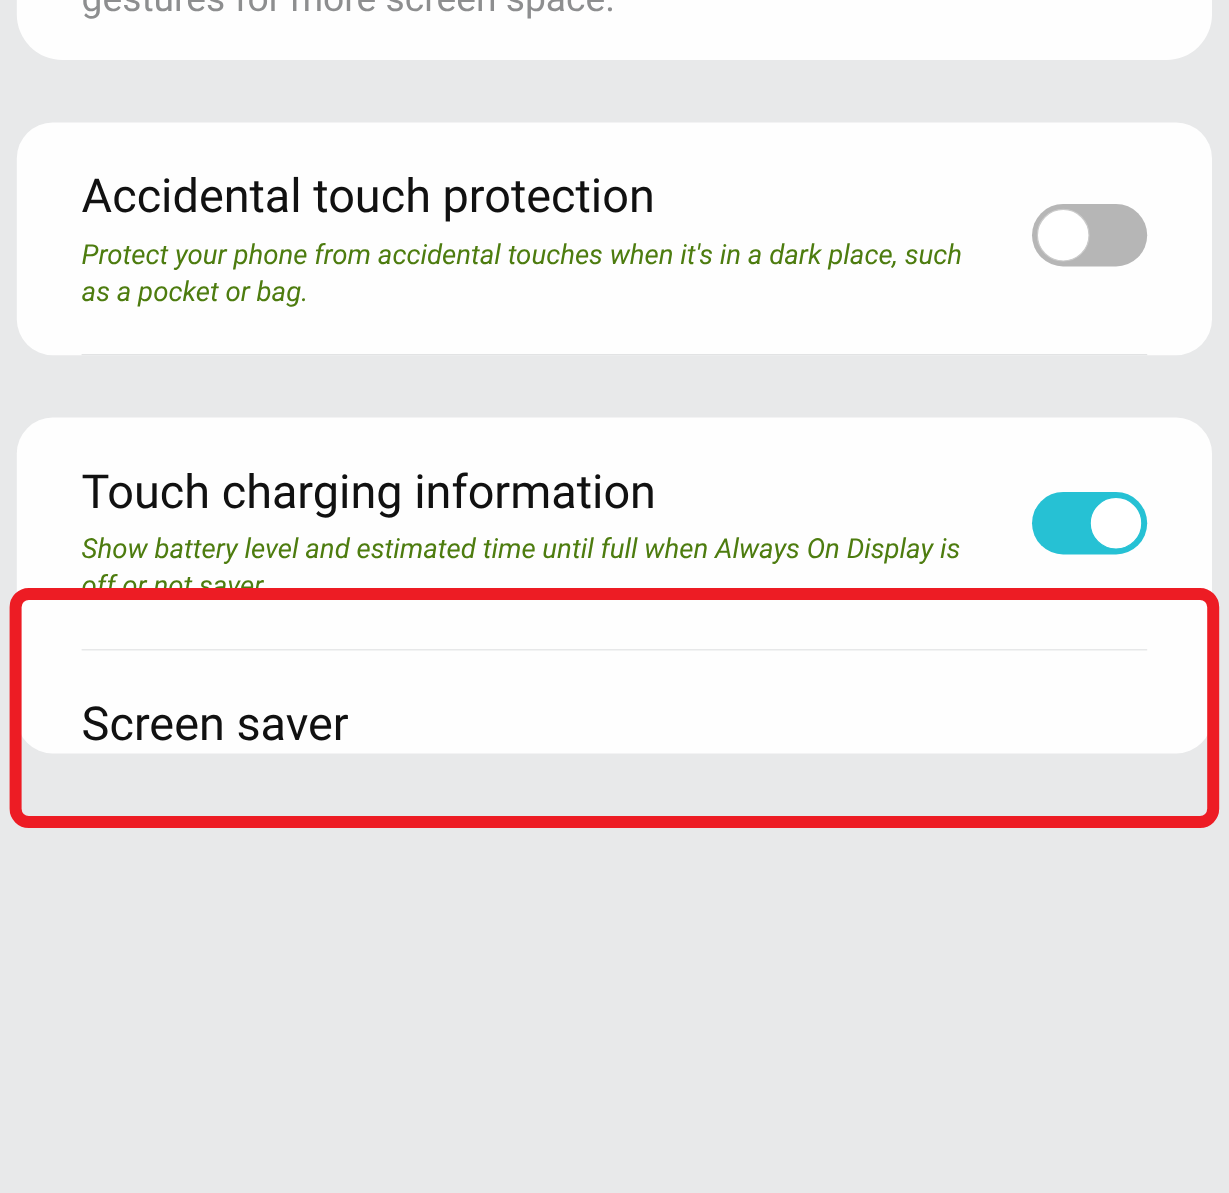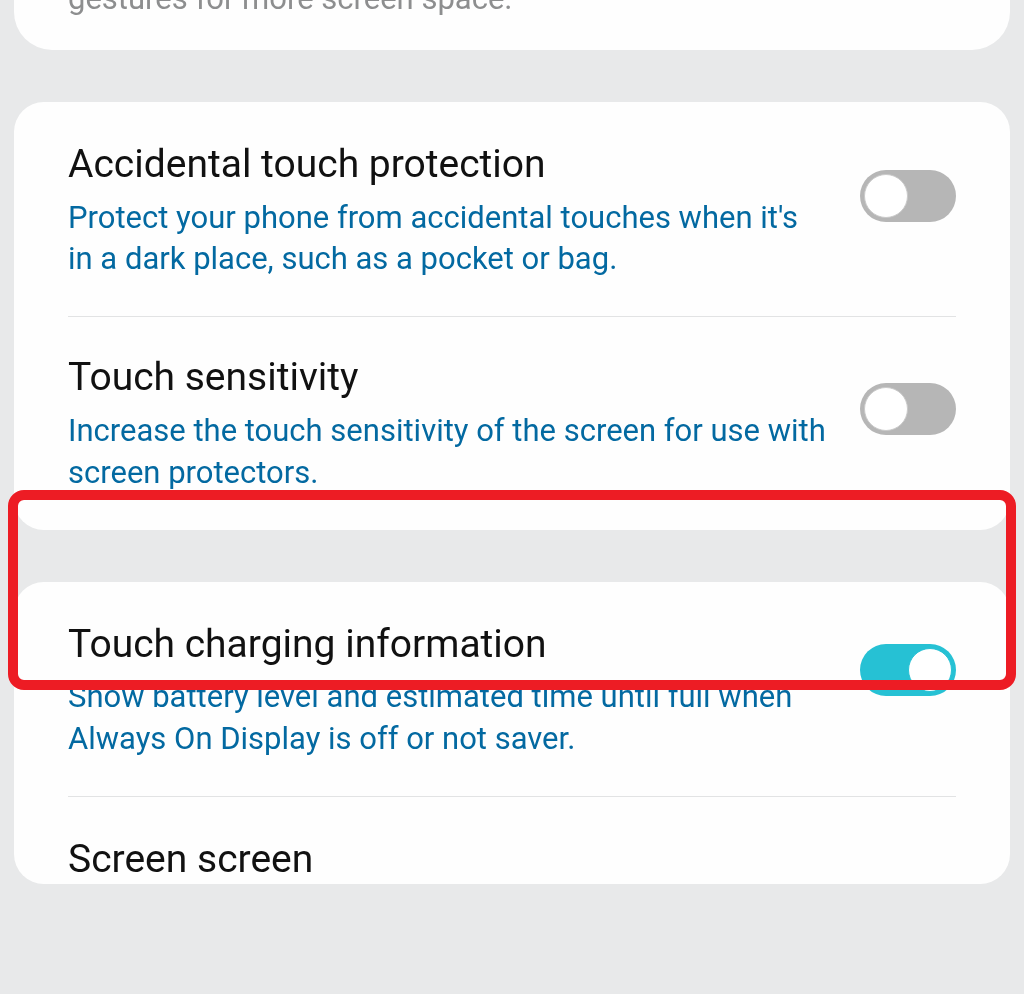--- a/index.html
+++ b/index.html
@@ -49,23 +49,24 @@
       padding-right: 30px;
     }
     .setting-title {
       color: #111111;
       font-size: 39px;
       font-weight: 400;
       line-height: 1.25;
       margin-bottom: 8px;
     }
     .setting-desc {
-      color: #0369a1;
-      font-size: 31px;
+      color: #4d7c0f;
+      font-size: 23px;
       line-height: 1.35;
+      font-style: italic;
     }
     .divider {
       height: 1px;
       background-color: #e2e3e4;
       margin: 0 54px;
     }
     .toggle {
       position: relative;
       width: 96px;
       height: 52px;
@@ -142,44 +143,34 @@
       <p class="setting-desc">Protect your phone from accidental touches when it's in a dark place, such as a pocket or bag.</p>
     </div>
     <div class="toggle toggle-off">
       <div class="toggle-track"></div>
       <div class="toggle-thumb"></div>
     </div>
   </div>
 
   <div class="divider"></div>
 
-  <div class="setting-row row-touch">
-    <div class="setting-text">
-      <h2 class="setting-title">Touch sensitivity</h2>
-      <p class="setting-desc">Increase the touch sensitivity of the screen for use with screen protectors.</p>
-    </div>
-    <div class="toggle toggle-off">
-      <div class="toggle-track"></div>
-      <div class="toggle-thumb"></div>
-    </div>
-  </div>
 </div>
 
 <div class="card card-bottom">
   <div class="setting-row row-charging">
     <div class="setting-text">
       <h2 class="setting-title">Touch charging information</h2>
       <p class="setting-desc">Show battery level and estimated time until full when Always On Display is off or not saver.</p>
     </div>
     <div class="toggle toggle-on">
       <div class="toggle-track"></div>
       <div class="toggle-thumb"></div>
     </div>
   </div>
 
   <div class="divider"></div>
 
   <div class="setting-row row-screensaver">
     <div class="setting-text">
-      <h2 class="setting-title">Screen screen</h2>
+      <h2 class="setting-title">Screen saver</h2>
     </div>
   </div>
 </div>
 
 </body></html>

